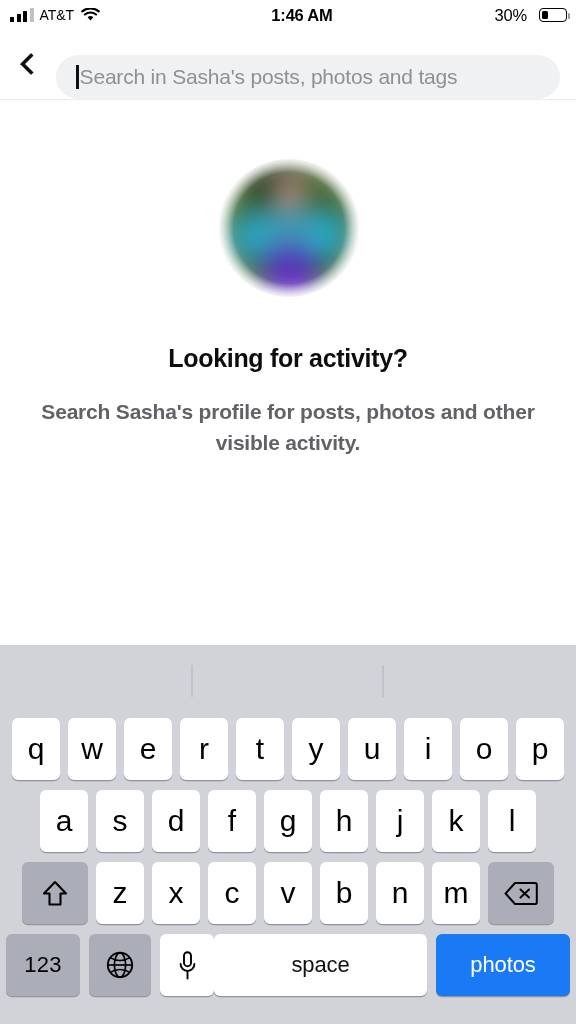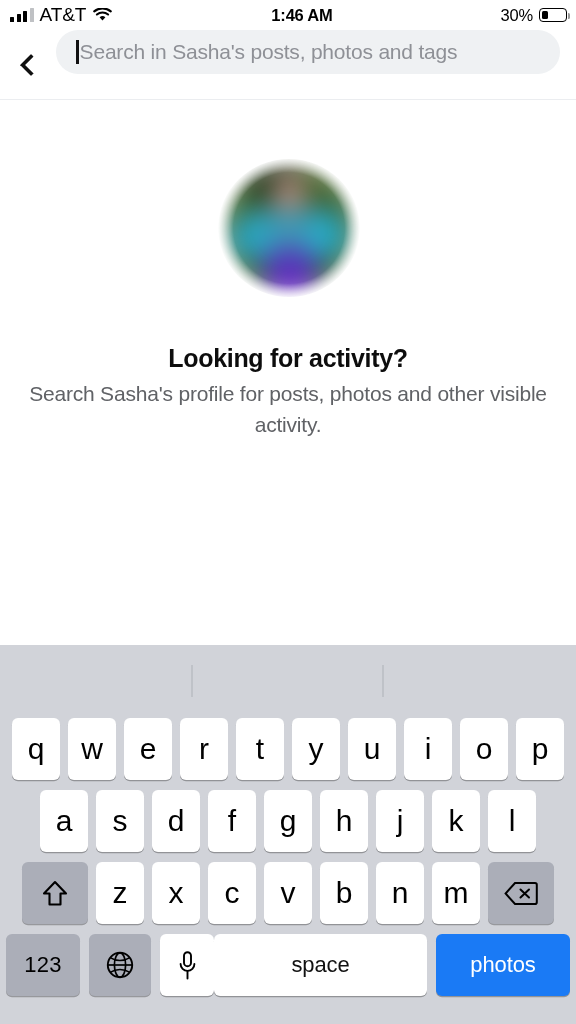--- a/index.html
+++ b/index.html
@@ -17,43 +17,43 @@
     position:absolute; top:0; left:0; width:576px; height:30px;
     display:flex; align-items:center; background:#fff;
   }
   .sb-left { position:absolute; left:10px; top:0; height:30px; display:flex; align-items:center; gap:6px; }
   .sig { display:flex; align-items:flex-end; gap:2.5px; height:14px; }
   .sig span { width:4px; background:#000; border-radius:0.5px; }
   .sig span:nth-child(1){ height:5px; }
   .sig span:nth-child(2){ height:8px; }
   .sig span:nth-child(3){ height:11px; }
   .sig span:nth-child(4){ height:14px; background:#bfc1c4; }
-  .carrier { font-size:19px; color:#000; letter-spacing:-0.1px; }
+  .carrier { font-size:14px; color:#000; letter-spacing:-0.1px; }
   .wifi { width:19px; height:14px; position:relative; margin-left:1px; }
   .sb-center {
     position:absolute; left:14px; width:576px; text-align:center; top:0; height:30px;
     line-height:30px; font-size:16.5px; font-weight:700; color:#000; letter-spacing:-0.2px;
   }
-  .sb-right { position:absolute; right:9px; top:0; height:30px; display:flex; align-items:center; gap:6px; }
+  .sb-right { position:absolute; right:9px; top:0; height:30px; display:flex; align-items:center; gap:12px; }
   .batt-pct { font-size:16.5px; color:#000; letter-spacing:-0.2px; }
   .batt {
     width:28px; height:14px; border:1.6px solid #000; border-radius:4px;
     position:relative; padding:1.6px;
   }
   .batt::after {
     content:""; position:absolute; right:-4px; top:4px; width:2.4px; height:6px;
     background:#9a9a9a; border-radius:0 1.5px 1.5px 0;
   }
   .batt-fill { height:100%; background:#000; border-radius:1.5px; }
 
   
   .header {
     position:absolute; top:30px; left:0; width:576px; height:70px;
     background:#fff; border-bottom:1px solid #ebedf0;
-    display:flex; align-items:flex-start;
+    display:flex; align-items:flex-end;
   }
   .back-btn {
     width:56px; height:70px; display:flex; align-items:center; justify-content:center;
     cursor:pointer; flex:none;
   }
   .chev {
     width:16px; height:16px; border-left:4px solid #111; border-bottom:4px solid #111;
     transform:rotate(45deg); margin-left:5px; border-radius:1px;
   }
   .searchfield {
@@ -79,22 +79,22 @@
     filter:blur(13px);
     -webkit-mask-image:radial-gradient(circle at 50% 50%, #000 56%, rgba(0,0,0,0) 72%);
     mask-image:radial-gradient(circle at 50% 50%, #000 56%, rgba(0,0,0,0) 72%);
   }
   .avatar svg { display:block; }
   .headline {
     margin-top:20px; font-size:25px; font-weight:700; color:#0d0d0d;
     letter-spacing:-0.3px; text-align:center;
   }
   .subtext {
-    margin-top:5px; width:518px; text-align:center; font-size:21px;
-    line-height:31px; color:#606266; letter-spacing:-0.2px;
+    margin-top:23px; width:518px; text-align:center; font-size:21px;
+    line-height:31px; color:#606266; letter-spacing:-0.2px;font-weight:bold;
   }
 
   
   .keyboard {
     position:absolute; left:0; bottom:0; width:576px; height:379px;
     background:#d1d3d9;
   }
   .predictive {
     position:relative; width:576px; height:70px;
   }

